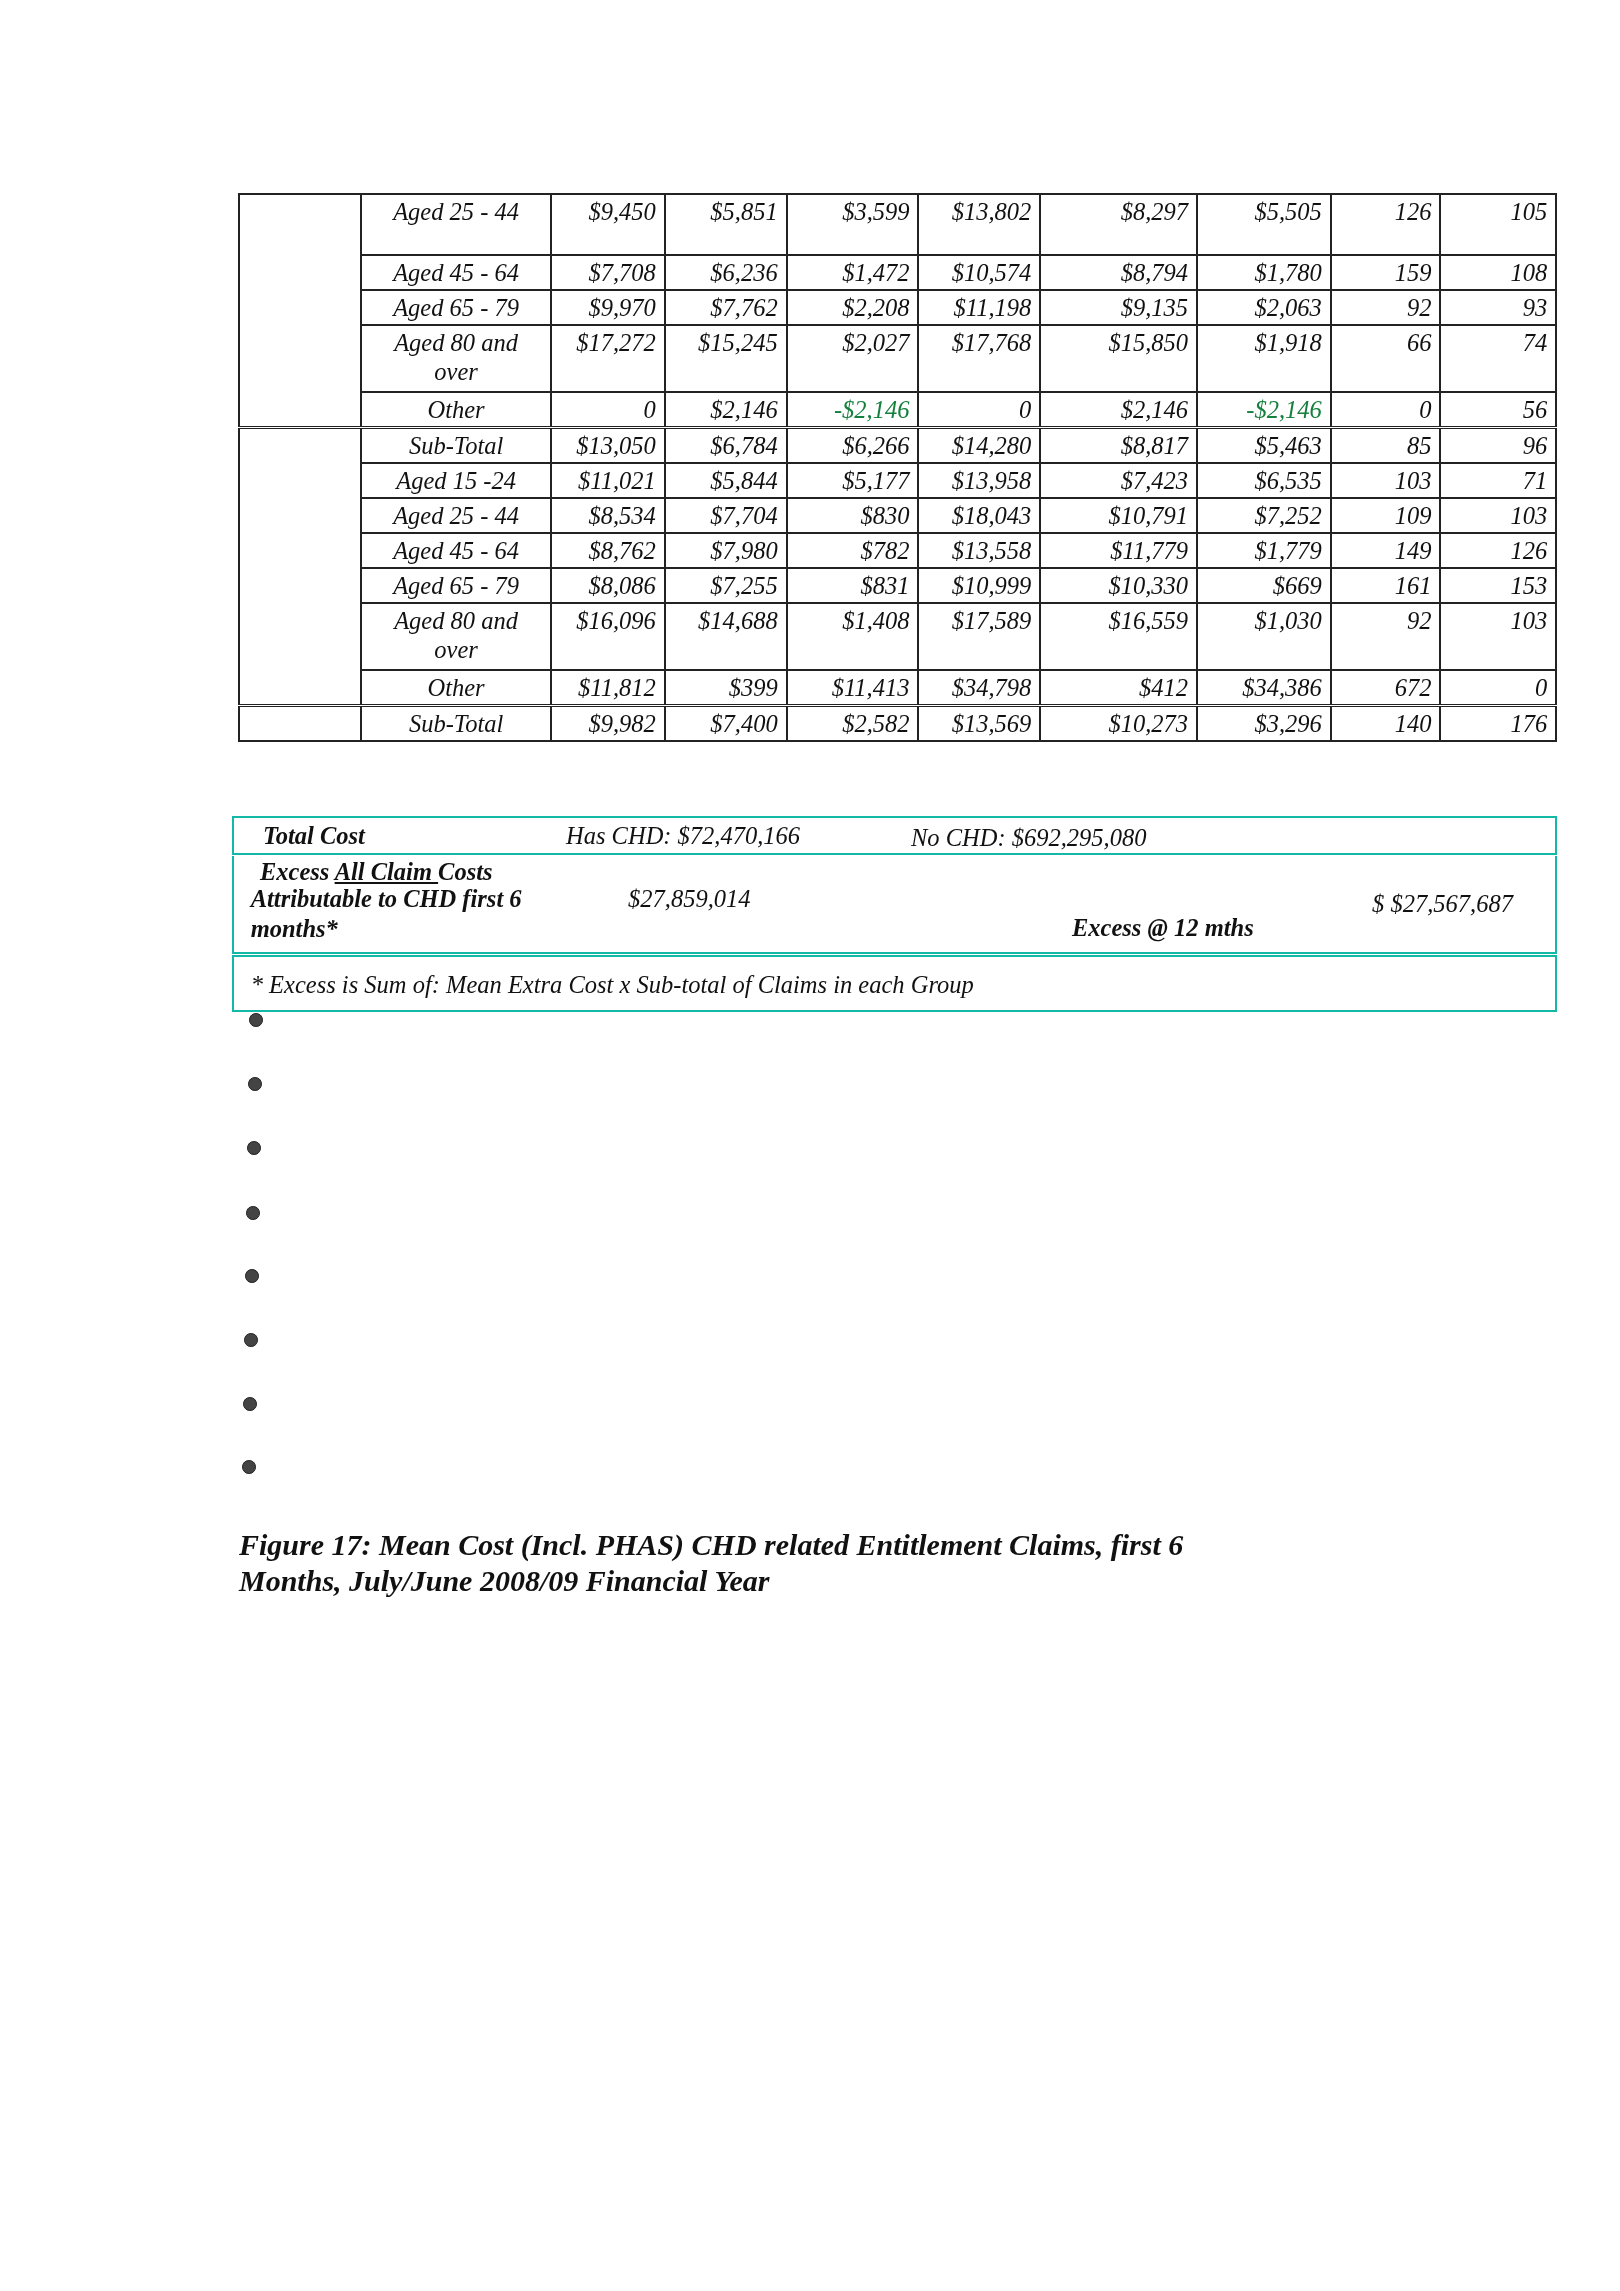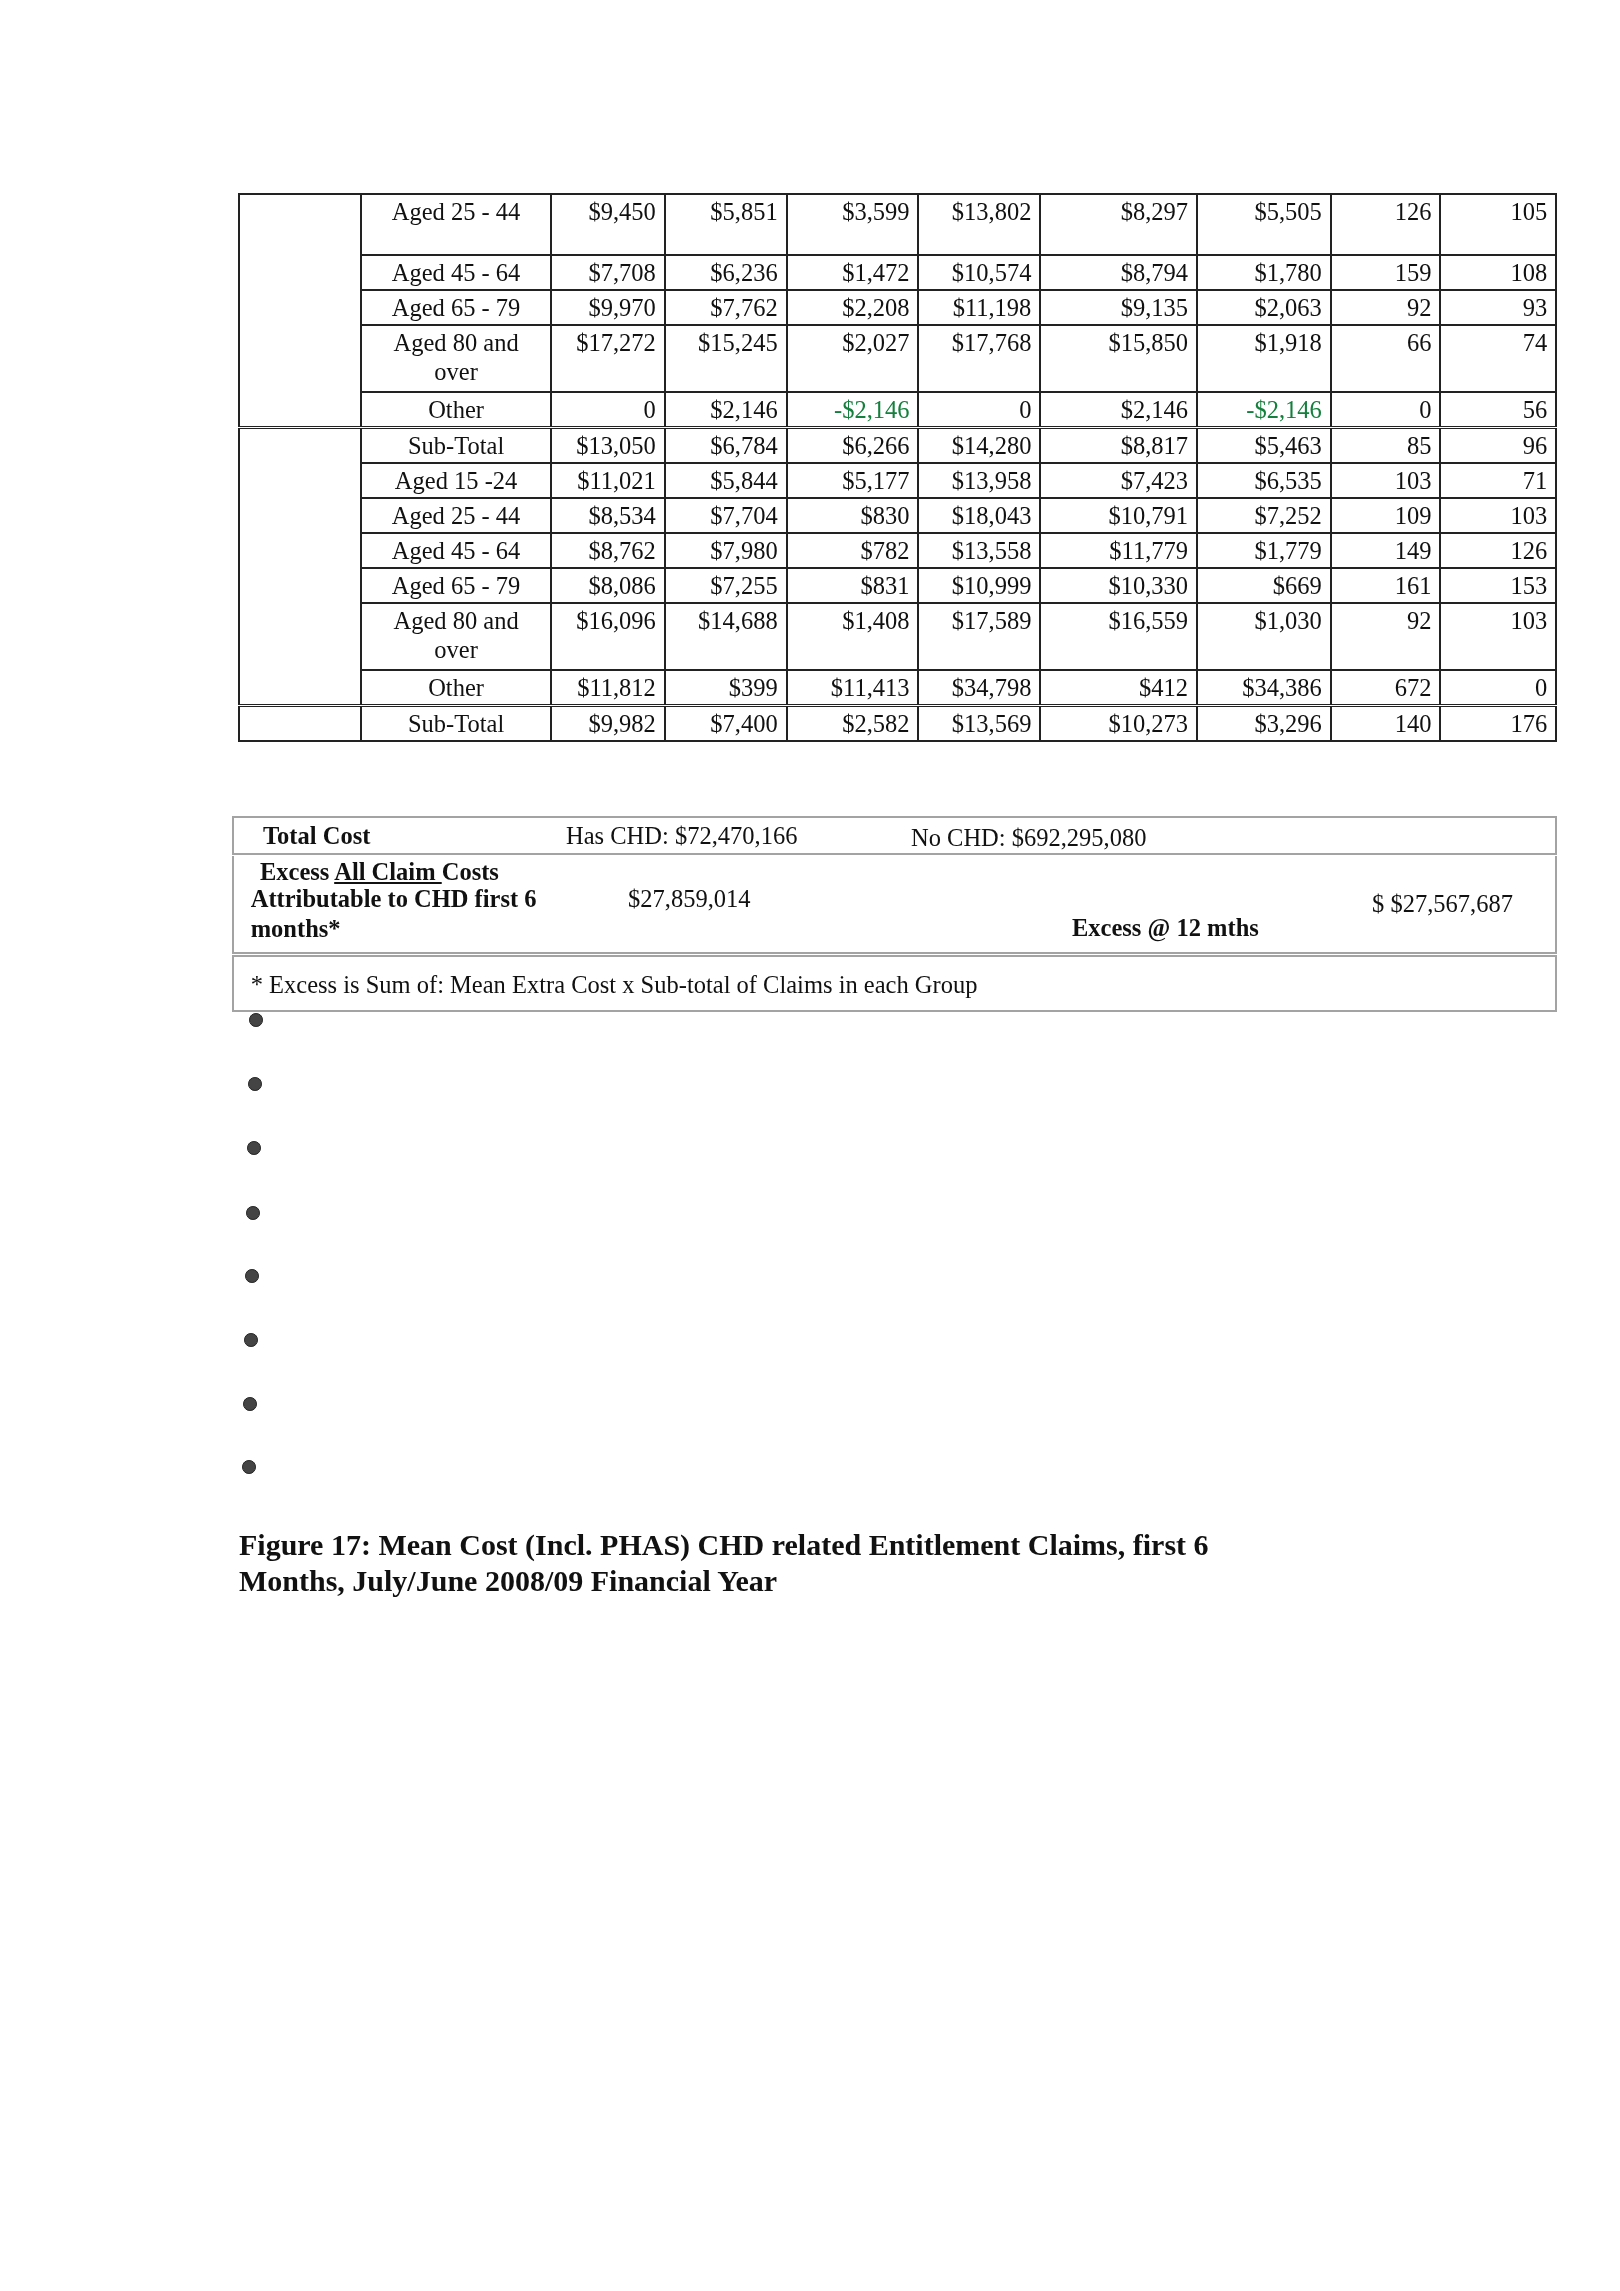--- a/index.html
+++ b/index.html
@@ -1,35 +1,35 @@
 <!DOCTYPE html>
 <html><head>
 <meta charset="utf-8">
 <style>
   html, body { margin: 0; padding: 0; background: #ffffff; }
   body { width: 1620px; height: 2292px; position: relative; overflow: hidden;
          font-family: "Liberation Serif", "DejaVu Serif", serif; color: #111; }
-  .page { position: absolute; left: 0; top: 0; width: 1551px; height: 2292px; }
+  .page { position: absolute; left: 0; top: 0; width: 1551px; height: 2292px; font-style: italic; }
 
   
   table.costs { position: absolute; left: 238px; top: 193px; width: 1319px;
                 border-collapse: collapse; font-size: 24.5px; }
   table.costs td { border: 2px solid #222; padding: 2px 7.8px; vertical-align: top; line-height: 29px; }
   table.costs td.num { text-align: right; }
   table.costs td.lbl { text-align: center; }
   table.costs td.sex { text-align: center; border-bottom: none; border-top: none; }
   table.costs td.sex.first { border-top: 2.9px solid #222; }
   table.costs tr.sub td { border-top: 3.9px double #222; }
   table.costs tr.tall td { height: 55px; }
   table.costs tr.twoline td { height: 61px; }
   .neg { color: #15803d; }
   td.sex-blank { border-left: 2.9px solid #222 !important; }
 
   
-  .summary { position: absolute; left: 232px; width: 1325px; border: 2px solid #a3a3a3;
+  .summary { position: absolute; left: 232px; width: 1325px; border: 2px solid #14b8a6;
              box-sizing: border-box; font-size: 24.5px; }
   .total-row { top: 816px; height: 39px; }
   .excess-row { top: 856px; height: 98px; border-top: none; }
   .note-row { top: 955px; height: 57px; }
   .b { font-weight: bold; }
   .abs { position: absolute; white-space: nowrap; }
 
   
   .bullet { position: absolute; left: 247px; width: 11.8px; height: 11.8px; border-radius: 50%;
             background: #444; border: 1px solid #222; }

